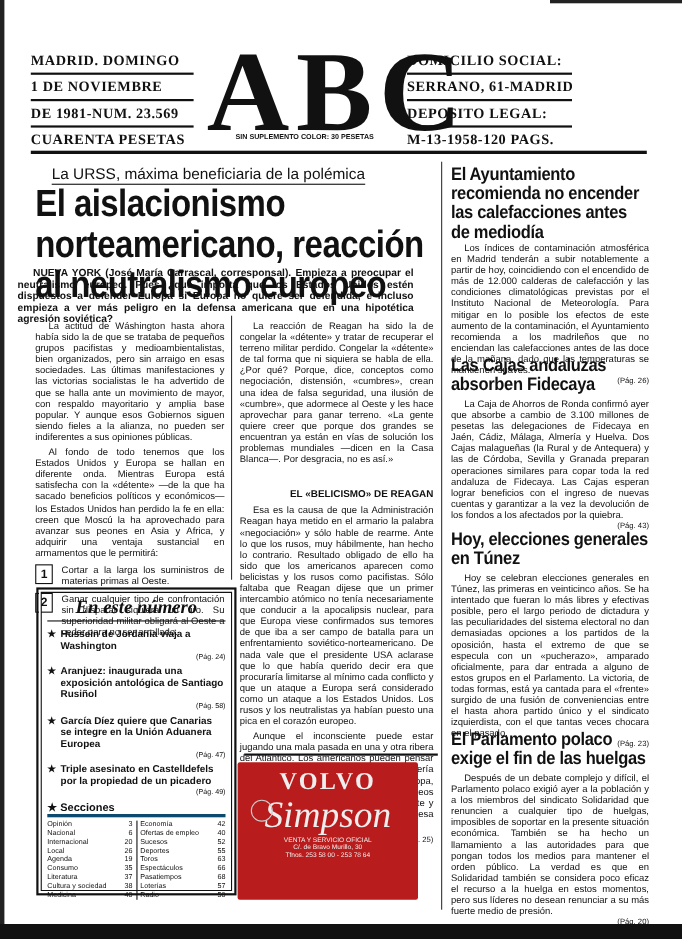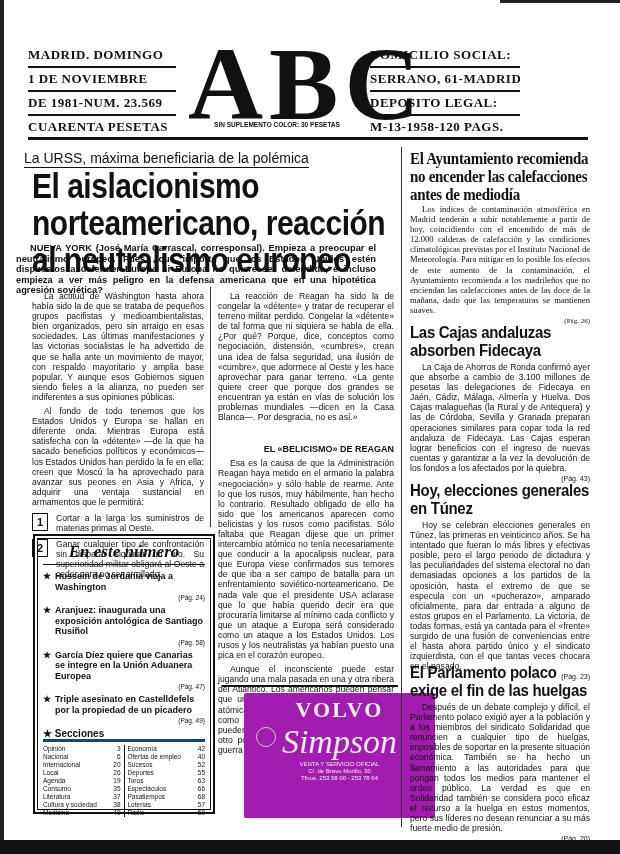--- a/index.html
+++ b/index.html
@@ -12,21 +12,21 @@
   .mast-left,.mast-right{position:absolute;top:44px;width:148px;font-family:"Liberation Serif",serif;font-weight:bold;font-size:13px;letter-spacing:0.5px;}
   .mast-left{left:28px;}
   .mast-right{left:370px;width:150px;}
   .mast-line{height:22px;line-height:22px;border-bottom:2px solid #111;white-space:nowrap;overflow:hidden;}
   .mast-line:last-child{border-bottom:none;}
   .logo{position:absolute;left:188px;top:38px;width:178px;height:92px;font-family:"Liberation Serif",serif;font-size:104px;line-height:92px;letter-spacing:6px;font-weight:bold;text-align:center;color:#111;}
   .logo-sub{position:absolute;left:188px;top:121px;width:178px;text-align:center;font-size:6.5px;font-weight:bold;}
   .mast-rule{position:absolute;left:28px;top:137px;width:560px;height:3px;background:#111;}
 
   
-  .kicker{position:absolute;left:24px;top:150px;font-size:14px;border-bottom:1px solid #111;padding-bottom:1px;}
+  .kicker{position:absolute;left:47px;top:150px;font-size:14px;border-bottom:1px solid #111;padding-bottom:1px;}
   .headline{position:absolute;left:32px;top:168px;width:360px;font-family:"Liberation Sans",sans-serif;font-weight:bold;font-size:30px;line-height:32px;letter-spacing:-0.5px;transform:scaleY(1.15);transform-origin:top left;}
   .lead{position:absolute;left:16px;top:243px;width:360px;font-size:9.3px;line-height:10.6px;font-weight:bold;text-align:justify;text-indent:14px;}
   .col{position:absolute;font-size:8.6px;line-height:10.1px;text-align:justify;}
   .col p{margin:4px 0 4px 0;text-indent:12px;}
   .col1{left:32px;top:287px;width:172px;}
   .col2{left:218px;top:287px;width:176px;}
   .numbered{display:flex;gap:8px;margin:6px 0 4px 0;}
   .numbox{flex:0 0 14px;height:16px;border:1.5px solid #111;font-weight:bold;font-size:11px;text-align:center;line-height:16px;}
   .subhead{text-align:right;font-weight:bold;font-size:9px;margin:22px 0 4px;}
   .pag{text-align:right;font-size:7px;margin:2px 0 4px;}
@@ -39,21 +39,21 @@
   .index-item .star{flex:0 0 8px;}
   .index-pag{text-align:right;font-size:6.5px;margin:2px 0;}
   .sections-title{font-weight:bold;font-size:10px;border-bottom:3px solid #0c4a6e;margin-top:4px;}
   .sections{display:flex;margin-top:3px;font-size:6.5px;line-height:8px;}
   .sections .sc{flex:1;}
   .sections .sc:first-child{border-right:1px solid #111;padding-right:3px;}
   .sections .sc:last-child{padding-left:3px;}
   .sec-row{display:flex;justify-content:space-between;}
 
   
-  .ad{position:absolute;left:244px;top:693px;width:191px;height:125px;background:#a21caf;color:#eee;text-align:center;border-radius:2px;}
+  .ad{position:absolute;left:216px;top:693px;width:164px;height:125px;background:#b91c1c;color:#eee;text-align:center;border-radius:2px;}
   .ad-brand{font-family:"Liberation Serif",serif;font-weight:bold;font-size:22px;letter-spacing:2px;margin-top:4px;}
   .ad-script{font-family:"Liberation Serif",serif;font-style:italic;font-size:34px;line-height:38px;}
   .ad-line{font-size:6px;line-height:7px;}
   .ad-emblem{position:absolute;left:12px;top:34px;width:18px;height:18px;border:1px solid #ccc;border-radius:50%;}
   .ad-rule{position:absolute;left:222px;top:685px;width:176px;height:2px;background:#111;}
 
   
   .rcol{position:absolute;left:410px;width:180px;}
   .rhead{font-weight:bold;font-size:15px;line-height:16px;letter-spacing:-0.3px;transform:scaleY(1.1);transform-origin:top left;margin-bottom:6px;}
   .rbody{font-size:8.6px;line-height:10.1px;text-align:justify;}
@@ -216,21 +216,21 @@
   <div class="ad-emblem"></div>
   <div class="ad-brand">VOLVO</div>
   <div class="ad-script">Simpson</div>
   <div class="ad-line">VENTA Y SERVICIO OFICIAL</div>
   <div class="ad-line">C/. de Bravo Murillo, 30</div>
   <div class="ad-line">Tfnos. 253 58 00 - 253 78 64</div>
 </div>
 
 <div class="vrule" style="left:401px;top:147px;height:680px;"></div>
 
-<div class="rcol" style="top:150px;font-family:Liberation Serif, serif;">
+<div class="rcol" style="top:150px;">
   <div class="rhead">El Ayuntamiento recomienda no encender las calefacciones antes de mediodía</div>
   <div class="rbody">
       <p>Los índices de contaminación atmosférica en Madrid tenderán a subir notablemente a partir de hoy, coincidiendo con el encendido de más de 12.000 calderas de calefacción y las condiciones climatológicas previstas por el Instituto Nacional de Meteorología. Para mitigar en lo posible los efectos de este aumento de la contaminación, el Ayuntamiento recomienda a los madrileños que no enciendan las calefacciones antes de las doce de la mañana, dado que las temperaturas se mantienen suaves.</p>
     </div>
   <div class="pag">(Pág. 26)</div>
 </div>
 <div class="rcol" style="top:324px;">
   <div class="rhead">Las Cajas andaluzas absorben Fidecaya</div>
   <div class="rbody">
       <p>La Caja de Ahorros de Ronda confirmó ayer que absorbe a cambio de 3.100 millones de pesetas las delegaciones de Fidecaya en Jaén, Cádiz, Málaga, Almería y Huelva. Dos Cajas malagueñas (la Rural y de Antequera) y las de Córdoba, Sevilla y Granada preparan operaciones similares para copar toda la red andaluza de Fidecaya. Las Cajas esperan lograr beneficios con el ingreso de nuevas cuentas y garantizar a la vez la devolución de los fondos a los afectados por la quiebra.</p>

